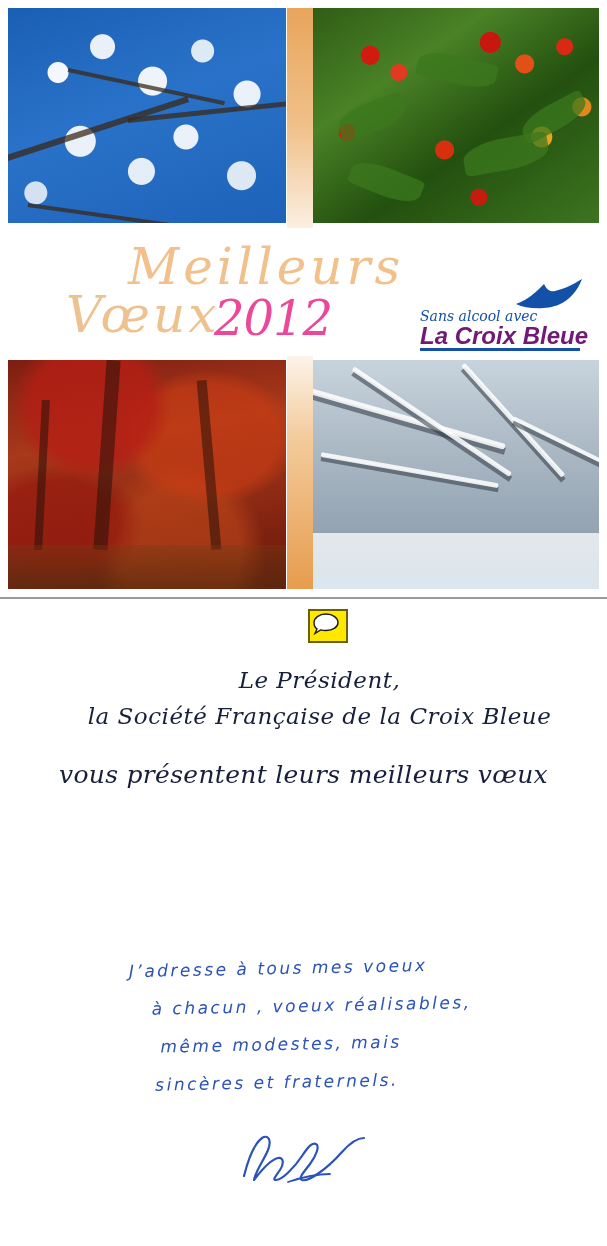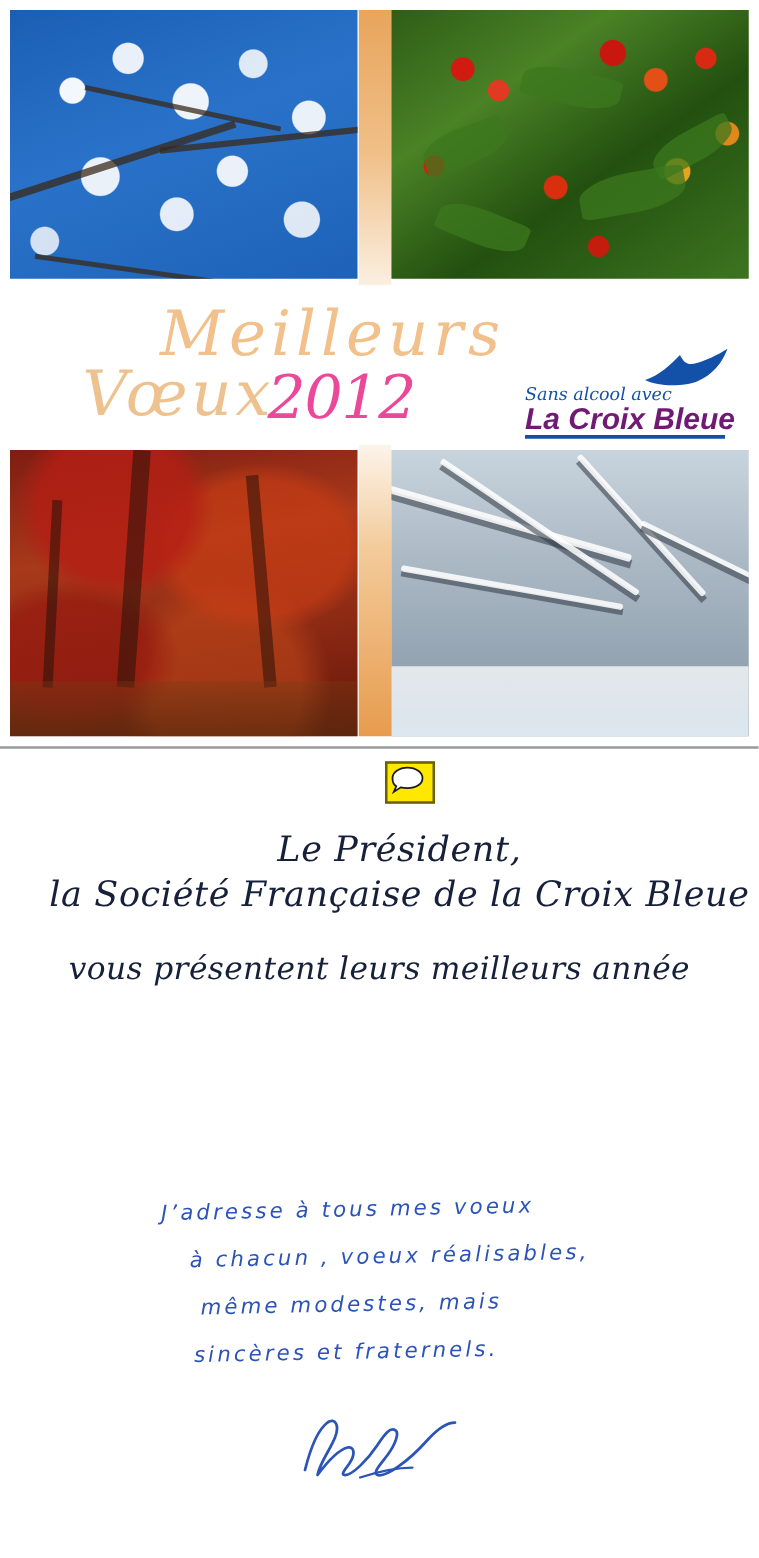--- a/index.html
+++ b/index.html
@@ -245,21 +245,21 @@
   .message {
     position: absolute;
     left: 0; top: 662px;
     width: 607px;
     text-align: center;
     color: #17203a;
   }
   .msg-line {
     font-family: "DejaVu Serif", serif;
     font-style: italic;
-    font-size: 28px;
+    font-size: 23px;
     line-height: 36px;
     letter-spacing: 0.5px;
     white-space: nowrap;
     padding-left: 32px;
   }
   .msg-gap {
     height: 22px;
   }
   .msg-line-2 {
     font-family: "DejaVu Serif", serif;
@@ -364,21 +364,21 @@
   <div class="bubble-icon">
     <svg viewBox="0 0 32 26" width="32" height="26" aria-hidden="true">
       <path d="M16 3 C23 3 28 7 28 11.5 C28 16 23 19.5 16 19.5 C14 19.5 12.2 19.3 10.6 18.9 L5 22.5 L7 18 C4.6 16.4 4 14 4 11.5 C4 7 9 3 16 3 Z" fill="#ffffff" stroke="#1a1a1a" stroke-width="1.4"></path>
     </svg>
   </div>
 
   <div class="message">
     <div class="msg-line">Le Président,</div>
     <div class="msg-line">la Société Française de la Croix Bleue</div>
     <div class="msg-gap"></div>
-    <div class="msg-line-2">vous présentent leurs meilleurs année</div>
+    <div class="msg-line-2">vous présentent leurs meilleurs vœux</div>
   </div>
 
   <div class="handwritten">
     <div class="hw-line">J’adresse à tous mes voeux</div>
     <div class="hw-line" style="padding-left:22px;">à chacun , voeux réalisables,</div>
     <div class="hw-line" style="padding-left:30px;">même modestes, mais</div>
     <div class="hw-line" style="padding-left:24px;">sincères et fraternels.</div>
   </div>
 
   <div class="signature">

